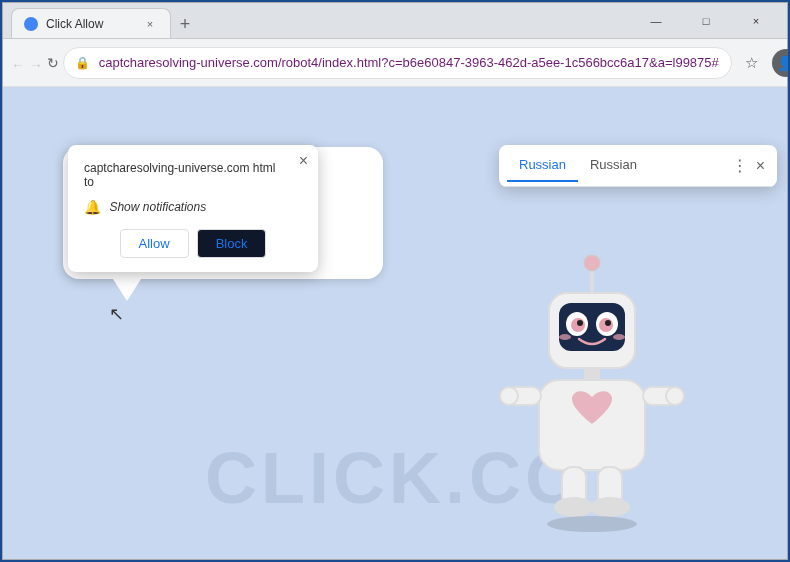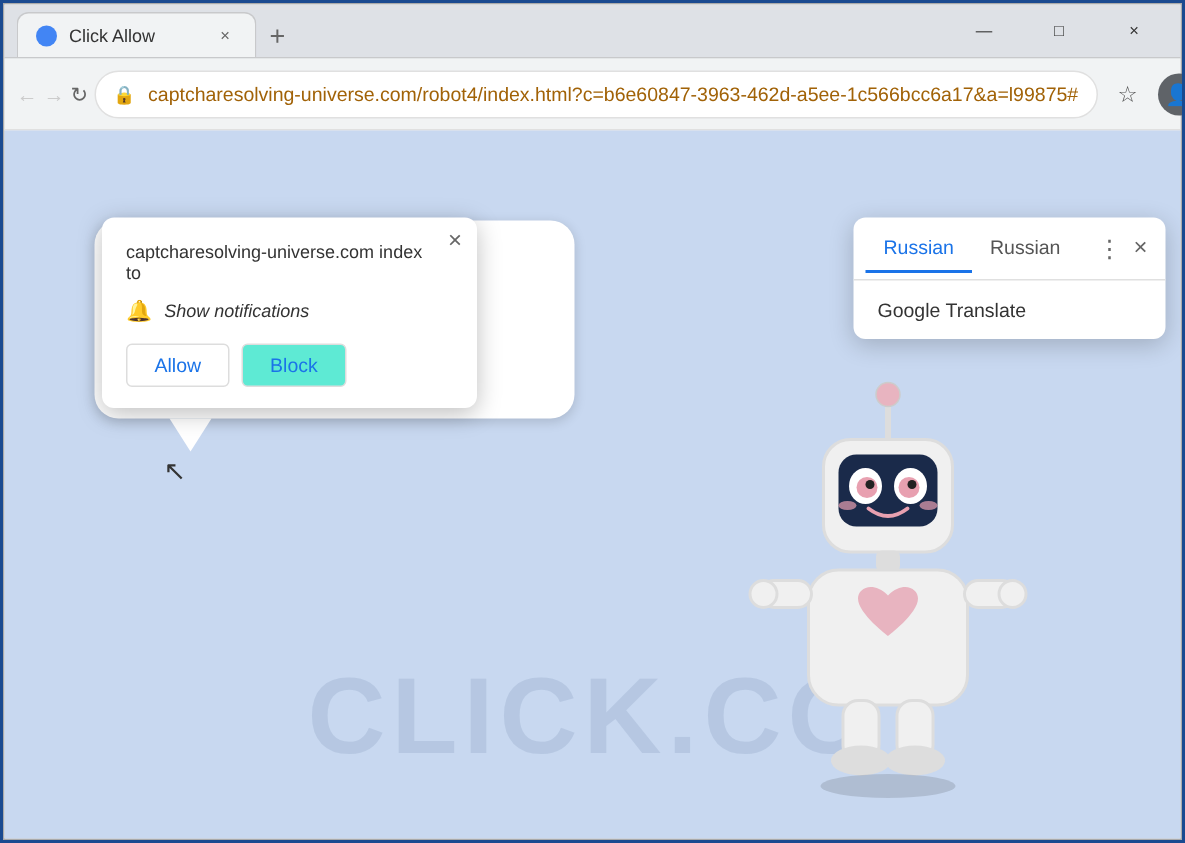--- a/index.html
+++ b/index.html
@@ -145,21 +145,21 @@
     }
 
     .lock-icon {
       color: #555;
       font-size: 12px;
     }
 
     .url-text {
       flex: 1;
       font-size: 13px;
-      color: #a16207;
+      color: #701a75;
       overflow: hidden;
       text-overflow: ellipsis;
       white-space: nowrap;
     }
 
     .toolbar-icons {
       display: flex;
       gap: 2px;
       align-items: center;
     }
@@ -311,55 +311,56 @@
 
     .popup-row-text {
       font-size: 12px;
       color: #333;
       font-style: italic;
     }
 
     .popup-buttons {
       display: flex;
       gap: 8px;
-      justify-content: flex-start;
+      justify-content: center;
     }
 
     .popup-btn {
       padding: 6px 18px;
       border-radius: 4px;
       font-size: 13px;
       cursor: pointer;
       border: none;
       font-family: inherit;
     }
 
     .btn-allow {
       background: white;
       color: #1a73e8;
       border: 1px solid #ddd;
     }
 
     .btn-block {
-      background: #5eead4;
+      background: #0f172a;
       color: #1a73e8;
       border: 1px solid #ddd;
     }
 
     
     .translate-popup {
       position: absolute;
       top: 58px;
       right: 10px;
-      width: 208px;
+      width: 278px;
       background: white;
       border-radius: 8px;
       box-shadow: 0 4px 16px rgba(0,0,0,0.2);
       z-index: 100;
       overflow: hidden;
+      text-align: right;
     }
 
     .translate-header {
       display: flex;
       align-items: center;
       padding: 4px 8px;
       border-bottom: 1px solid #e0e0e0;
     }
 
     .translate-tab {
@@ -452,41 +453,38 @@
           <span>CLICK «ALLOW» TO CONFIRM THAT YOU</span><br>
           <span>ARE NOT A ROBOT!</span>
         </div>
       </div>
     </div>
 
     <div class="cursor-arrow">↖</div>
 
     <div class="notification-popup">
       <div class="popup-close">×</div>
-      <div class="popup-title">captcharesolving-universe.com index to</div>
+      <div class="popup-title">captcharesolving-universe.com html to</div>
       <div class="popup-row">
         <span class="bell-icon">🔔</span>
         <span class="popup-row-text">Show notifications</span>
       </div>
       <div class="popup-buttons">
         <button class="popup-btn btn-allow">Allow</button>
         <button class="popup-btn btn-block">Block</button>
       </div>
     </div>
 
     <div class="translate-popup">
       <div class="translate-header">
         <div class="translate-tab active">Russian</div>
         <div class="translate-tab">Russian</div>
         <div class="translate-menu-icon">⋮</div>
         <div class="translate-close">×</div>
       </div>
-      <div class="translate-body">
-        <span>Google Translate</span>
-      </div>
     </div>
 
     <div class="robot-container">
       <svg class="robot-svg" viewBox="0 0 230 300" xmlns="http://www.w3.org/2000/svg">
 
         <line x1="115" y1="30" x2="115" y2="55" stroke="#ddd" stroke-width="4" stroke-linecap="round"></line>
         <circle cx="115" cy="24" r="8" fill="#e8b4c0" stroke="#ccc" stroke-width="1"></circle>
 
         <rect x="72" y="54" width="86" height="75" rx="18" ry="18" fill="#f0f0f0" stroke="#ddd" stroke-width="2"></rect>
 

